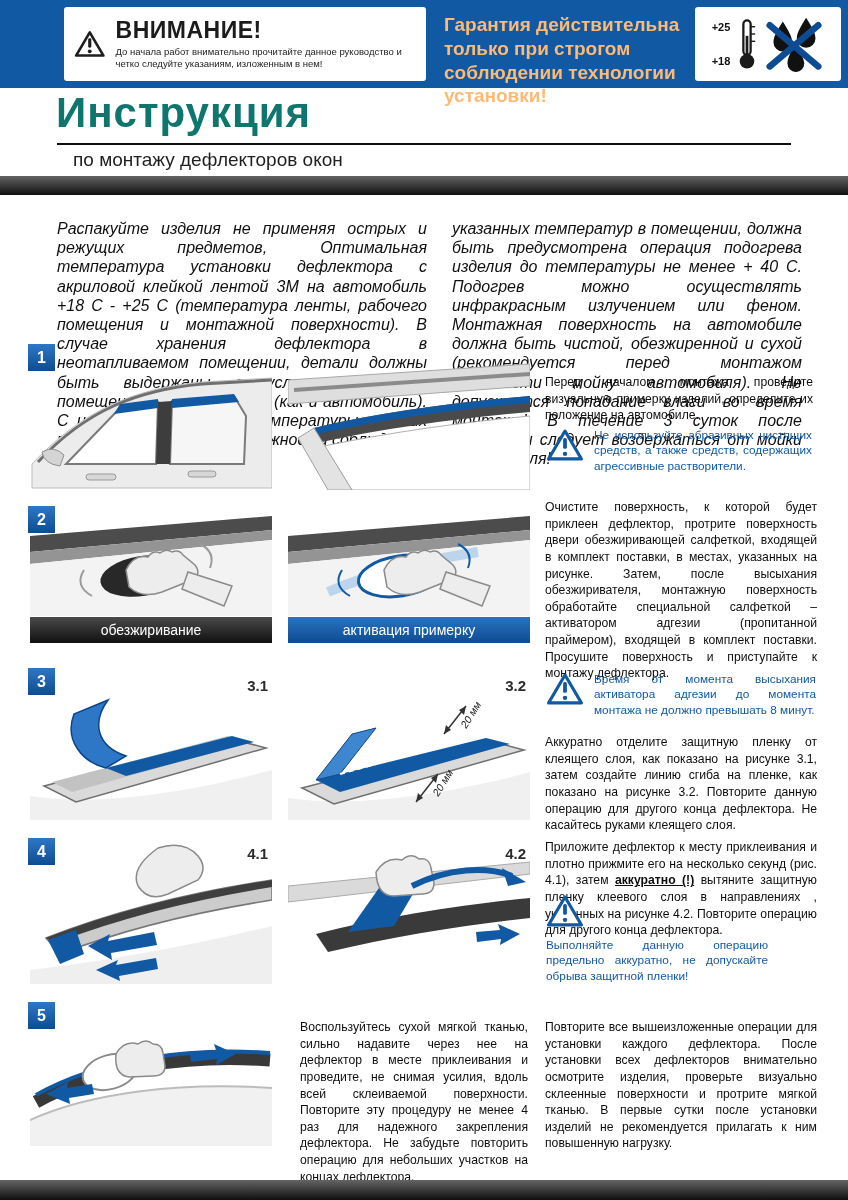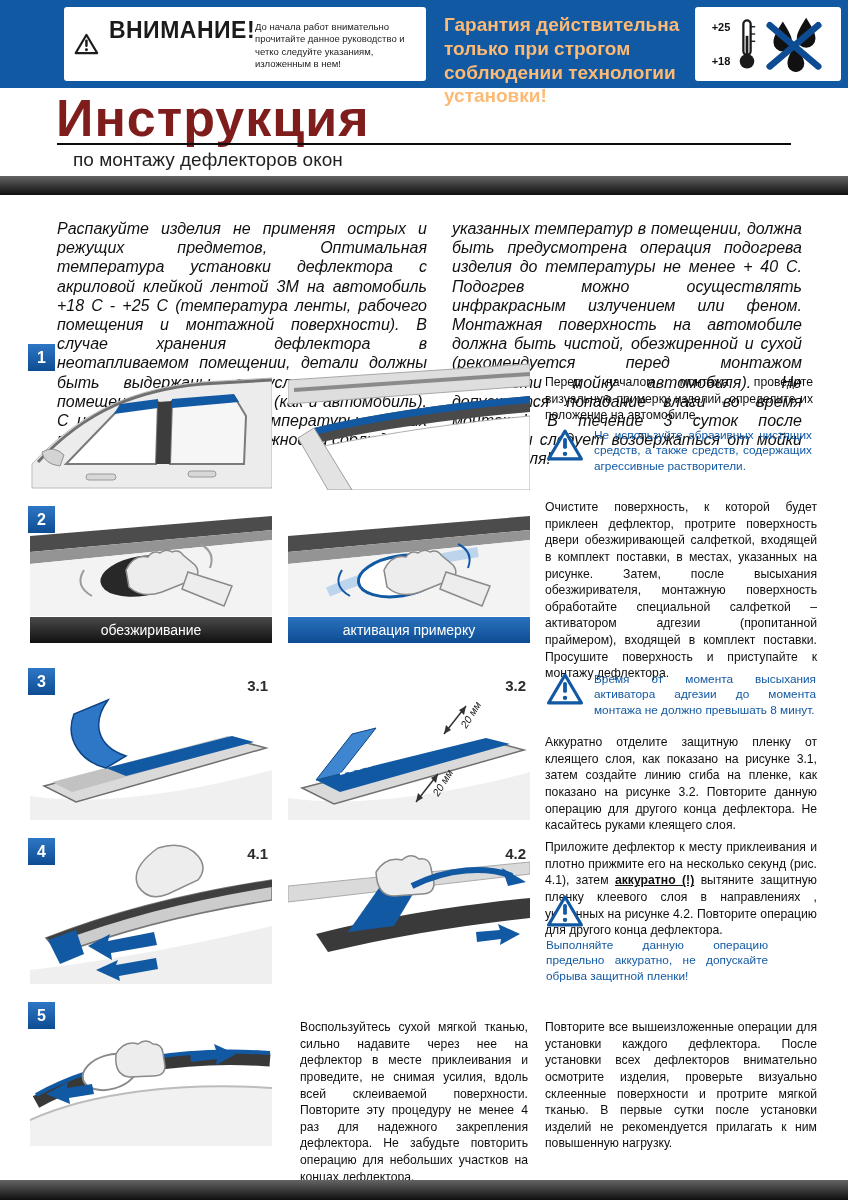--- a/index.html
+++ b/index.html
@@ -7,29 +7,29 @@
     position:relative; width:848px; height:1200px; margin:0 auto;
     background:#ffffff; overflow:hidden;
     font-family:"Liberation Sans","DejaVu Sans",sans-serif; color:#111;
   }
   .abs { position:absolute; }
 
   
   .topbar { left:0; top:0; width:848px; height:88px; background:#1259a4; }
   .whitebox { background:#ffffff; border-radius:3px; box-sizing:border-box; }
   .attn-box { left:64px; top:7px; width:362px; height:74px; display:flex; align-items:center; gap:10px; padding:4px 10px; }
-  .attn-col { display:flex; }
+  .attn-col { display:flex; flex-direction:column; }
   .attn-title { font-size:23px; font-weight:bold; color:#1b1b1b; letter-spacing:.5px; line-height:1.1; }
   .attn-text { font-size:9.5px; color:#222; line-height:1.3; margin-top:3px; }
   .warranty { left:444px; top:13px; width:252px; color:#fdba74; font-weight:bold; font-size:19px; line-height:1.25; }
   .cond-box { left:695px; top:7px; width:146px; height:74px; display:flex; align-items:center; justify-content:center; gap:7px; padding:4px; }
   .temps { display:flex; flex-direction:column; justify-content:space-between; height:46px; font-size:11px; font-weight:bold; color:#111;gap:20px; }
 
   
-  .title-main { left:56px; top:92px; font-size:52px; font-weight:800; color:#7f1d1d; letter-spacing:1px; line-height:1; }
+  .title-main { left:56px; top:92px; font-size:42px; font-weight:800; color:#0f766e; letter-spacing:1px; line-height:1; }
   .title-line { left:57px; top:143px; width:734px; height:2px; background:#0d0d0d; }
   .title-sub  { left:73px; top:149px; font-size:19px; color:#1f1f1f; }
 
   .darkbar { left:0; width:848px; background:linear-gradient(180deg,#646464,#0f0f0f); }
 
   
   .intro-col { top:203px; font-style:italic; font-size:16px; line-height:1.2; color:#101010; text-align:justify; }
   .intro-left { left:57px; width:370px; }
   .intro-right { left:452px; width:350px; }
 

